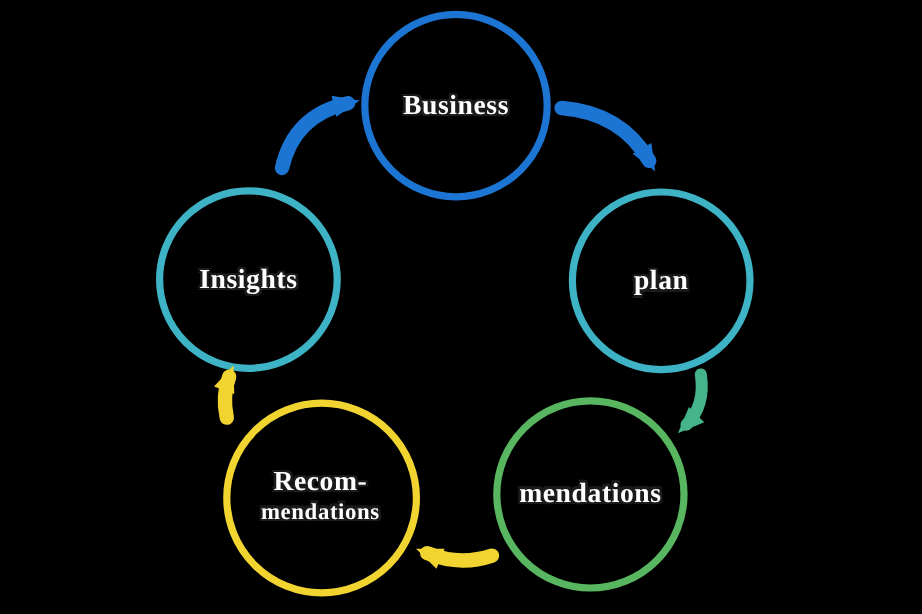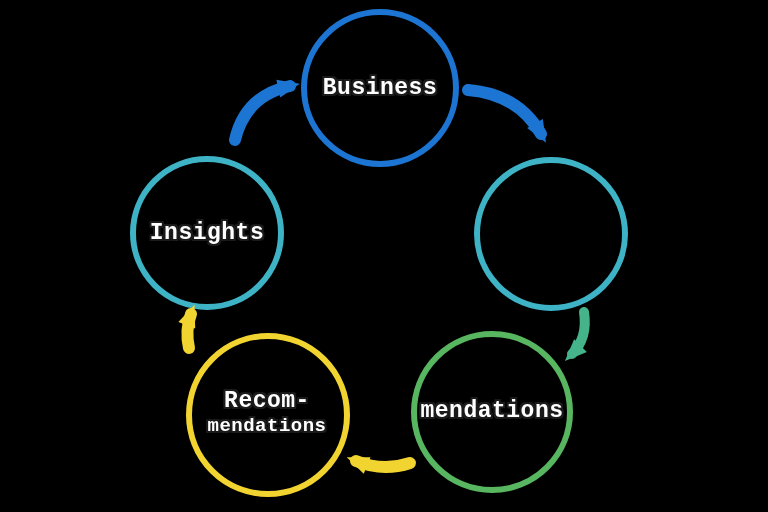--- a/index.html
+++ b/index.html
@@ -6,21 +6,21 @@
     margin: 0;
     padding: 0;
     background: #000;
   }
   #stage {
     position: relative;
     width: 652px;
     height: 512px;
     background: #000;
     overflow: hidden;
-    font-family: Liberation Mono, monospace;
+    font-family: Liberation Serif, serif;
   }
   #diagram-svg {
     position: absolute;
     left: 0;
     top: 0;
   }
   .node-label {
     position: absolute;
     transform: translate(-50%, -50%);
     text-align: center;
@@ -75,20 +75,21 @@
     <path d="M 584 312 Q 588 338 572 354" fill="none" stroke-width="10" stroke-linecap="round" marker-end="url(#head-tealgreen)" stroke="#45b48b"></path>
     <path d="M 410 463 Q 383 472 356 461" fill="none" stroke-width="12" stroke-linecap="round" marker-end="url(#head-yellow)" stroke="#f2d431"></path>
     <path d="M 189 348 Q 185 330 191 314" fill="none" stroke-width="12" stroke-linecap="round" marker-end="url(#head-yellow)" stroke="#f2d431"></path>
   </svg>
 
   <div id="label-business" class="node-label">
     <div class="line1">Business</div>
   </div>
 
   <div id="label-analysis" class="node-label">
+    <div class="line2">plan</div>
   </div>
 
   <div id="label-data" class="node-label">
     <div class="line2">mendations</div>
   </div>
 
   <div id="label-recommendations" class="node-label">
     <div class="line1">Recom-</div>
     <div class="line2 small">mendations</div>
   </div>

